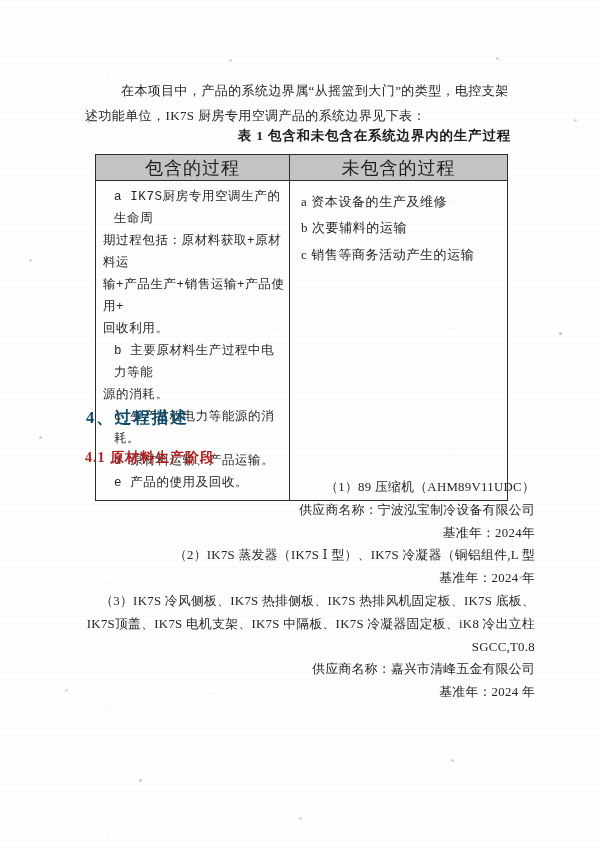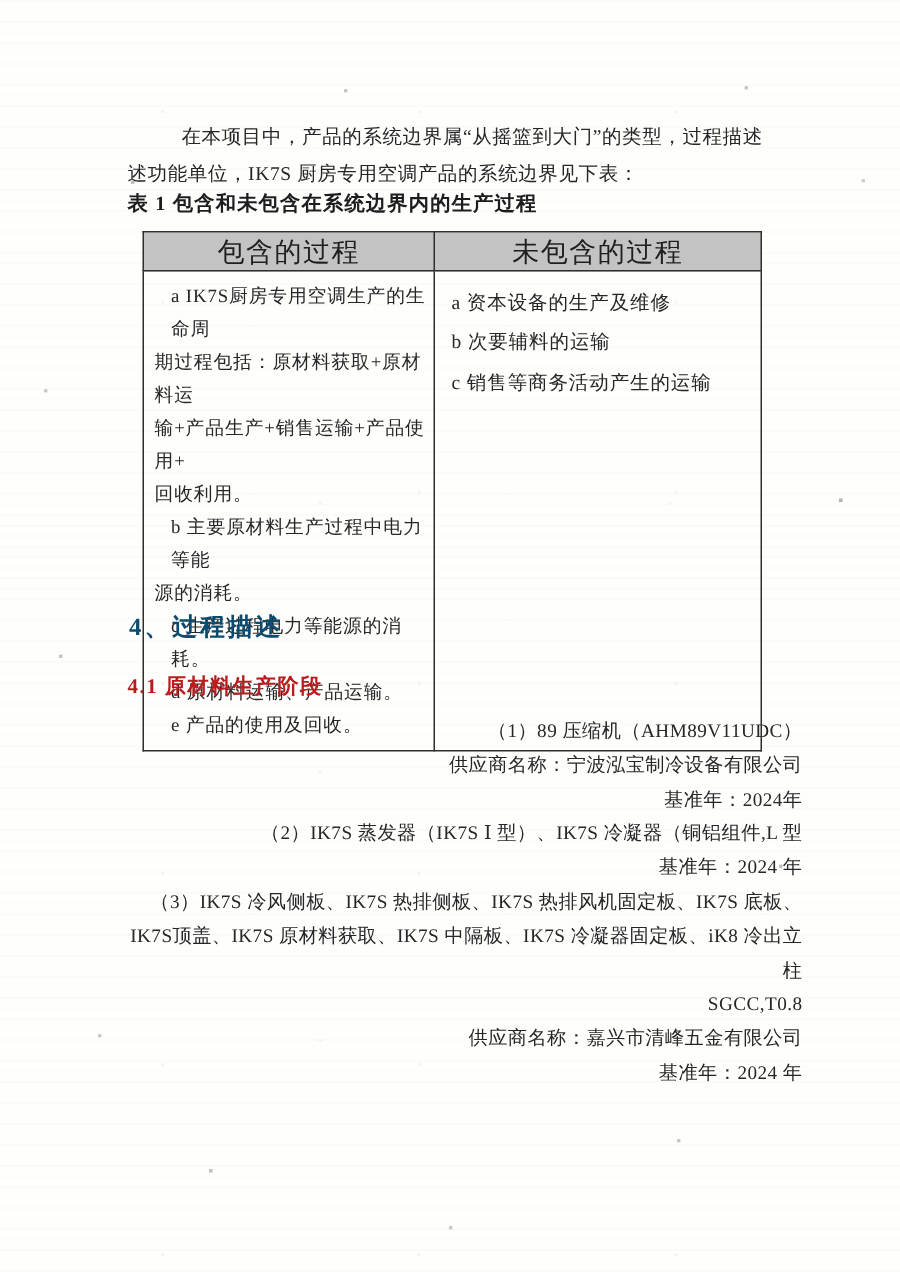--- a/index.html
+++ b/index.html
@@ -48,21 +48,21 @@
     font-size: 13px;
     line-height: 25px;
     letter-spacing: 0.4px;
   }
   .intro .line.indent { padding-left: 36px; }
   .table-title {
     position: absolute;
     top: 127px;
     left: 85px;
     width: 426px;
-    text-align: left;
+    text-align: right;
     font-weight: bold;
     font-size: 13.5px;
     letter-spacing: 0.8px;
     color: #1d1d1d;
   }
   table.boundary {
     position: absolute;
     top: 154px;
     left: 95px;
     border-collapse: collapse;
@@ -81,20 +81,21 @@
     text-align: center;
     padding: 1px 0 0 0;
   }
   td.cell-included {
     width: 182px;
     vertical-align: top;
     padding: 5px 4px 6px 7px;
     font-size: 12.5px;
     line-height: 22px;
     letter-spacing: 0.6px;
+    font-family: Liberation Mono, monospace;
   }
   td.cell-excluded {
     width: 202px;
     vertical-align: top;
     padding: 8px 4px 0 11px;
     font-size: 13px;
     line-height: 26.3px;
     letter-spacing: 0.6px;
   }
   .tline.start { padding-left: 11px; }
@@ -128,21 +129,21 @@
   }
   .materials .mline.ind { padding-left: 19px; }
 </style>
 </head>
 <body>
 
 <div class="page">
   <div class="specks"></div>
 
   <div class="intro">
-    <div class="line indent">在本项目中，产品的系统边界属“从摇篮到大门”的类型，过程描述</div>
+    <div class="line indent">在本项目中，产品的系统边界属“从摇篮到大门”的类型，电控支架</div>
     <div class="line">述功能单位，IK7S 厨房专用空调产品的系统边界见下表：</div>
   </div>
 
   <div class="table-title">表 1 包含和未包含在系统边界内的生产过程</div>
 
   <table class="boundary">
     <thead>
       <tr>
         <th>包含的过程</th>
         <th>未包含的过程</th>
@@ -175,18 +176,18 @@
 
   <div class="materials">
     <div class="mline">（1）89 压缩机（AHM89V11UDC）</div>
     <div class="mline ind">供应商名称：宁波泓宝制冷设备有限公司</div>
     <div class="mline ind">基准年：2024年</div>
 
     <div class="mline">（2）IK7S 蒸发器（IK7S Ⅰ 型）、IK7S 冷凝器（铜铝组件,L 型</div>
     <div class="mline ind">基准年：2024 年</div>
 
     <div class="mline">（3）IK7S 冷风侧板、IK7S 热排侧板、IK7S 热排风机固定板、IK7S 底板、</div>
-    <div class="mline">IK7S顶盖、IK7S 原材料获取、IK7S 中隔板、IK7S 冷凝器固定板、iK8 冷出立柱</div>
+    <div class="mline">IK7S顶盖、IK7S 电机支架、IK7S 中隔板、IK7S 冷凝器固定板、iK8 冷出立柱</div>
     <div class="mline">SGCC,T0.8</div>
     <div class="mline ind">供应商名称：嘉兴市清峰五金有限公司</div>
     <div class="mline ind">基准年：2024 年</div>
   </div>
 </div>
 
 </body></html>

